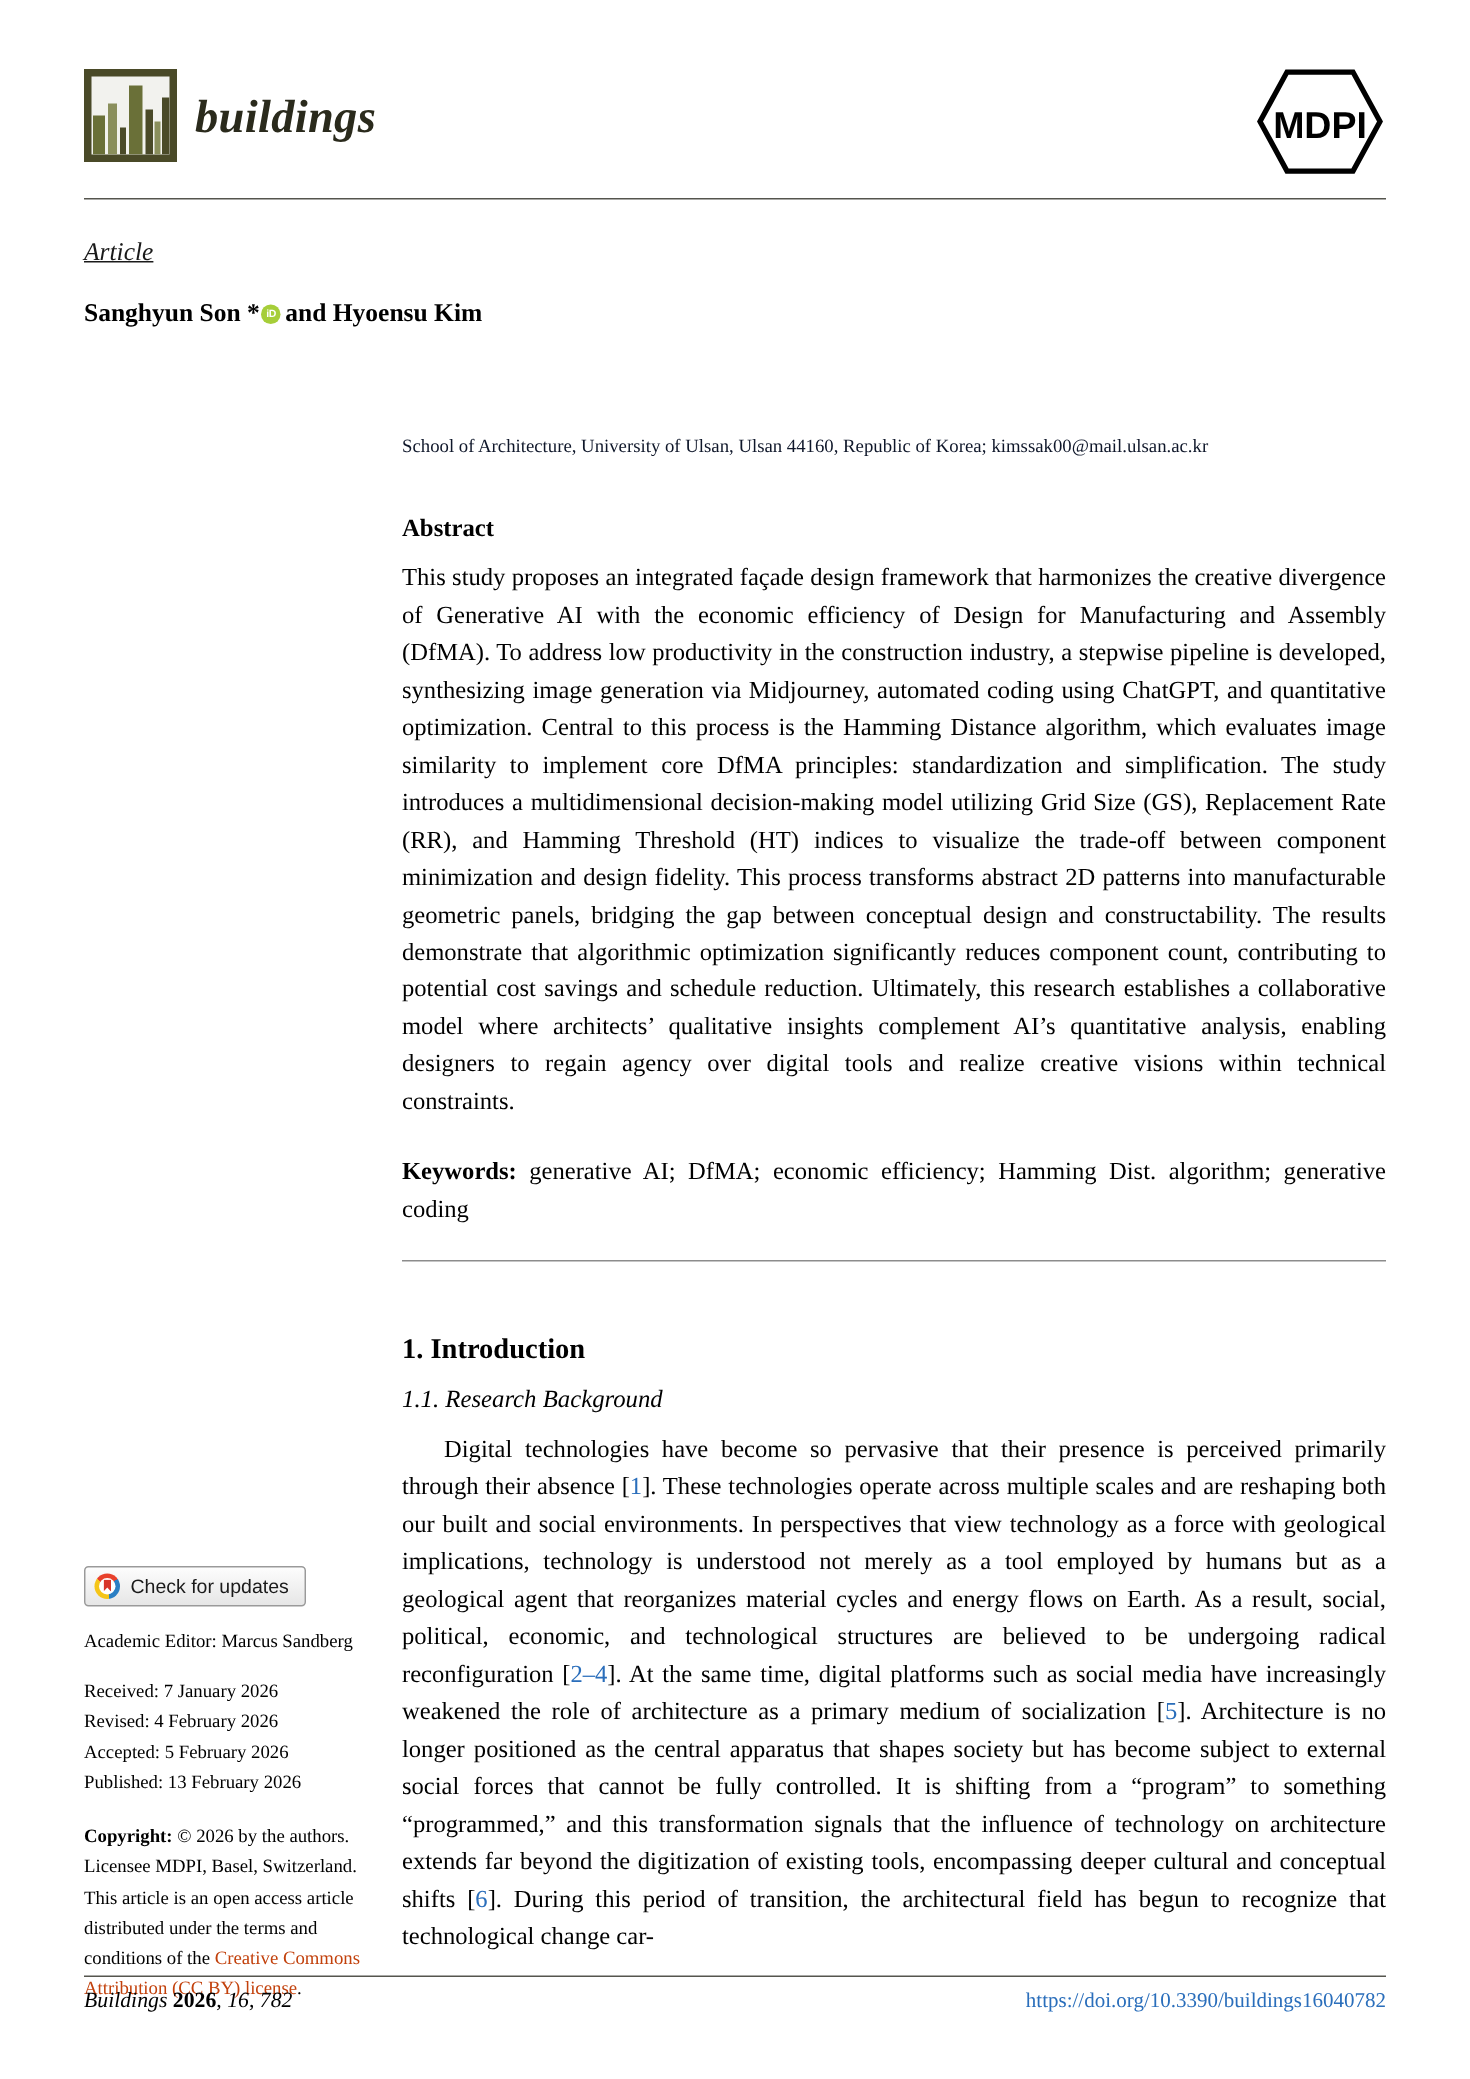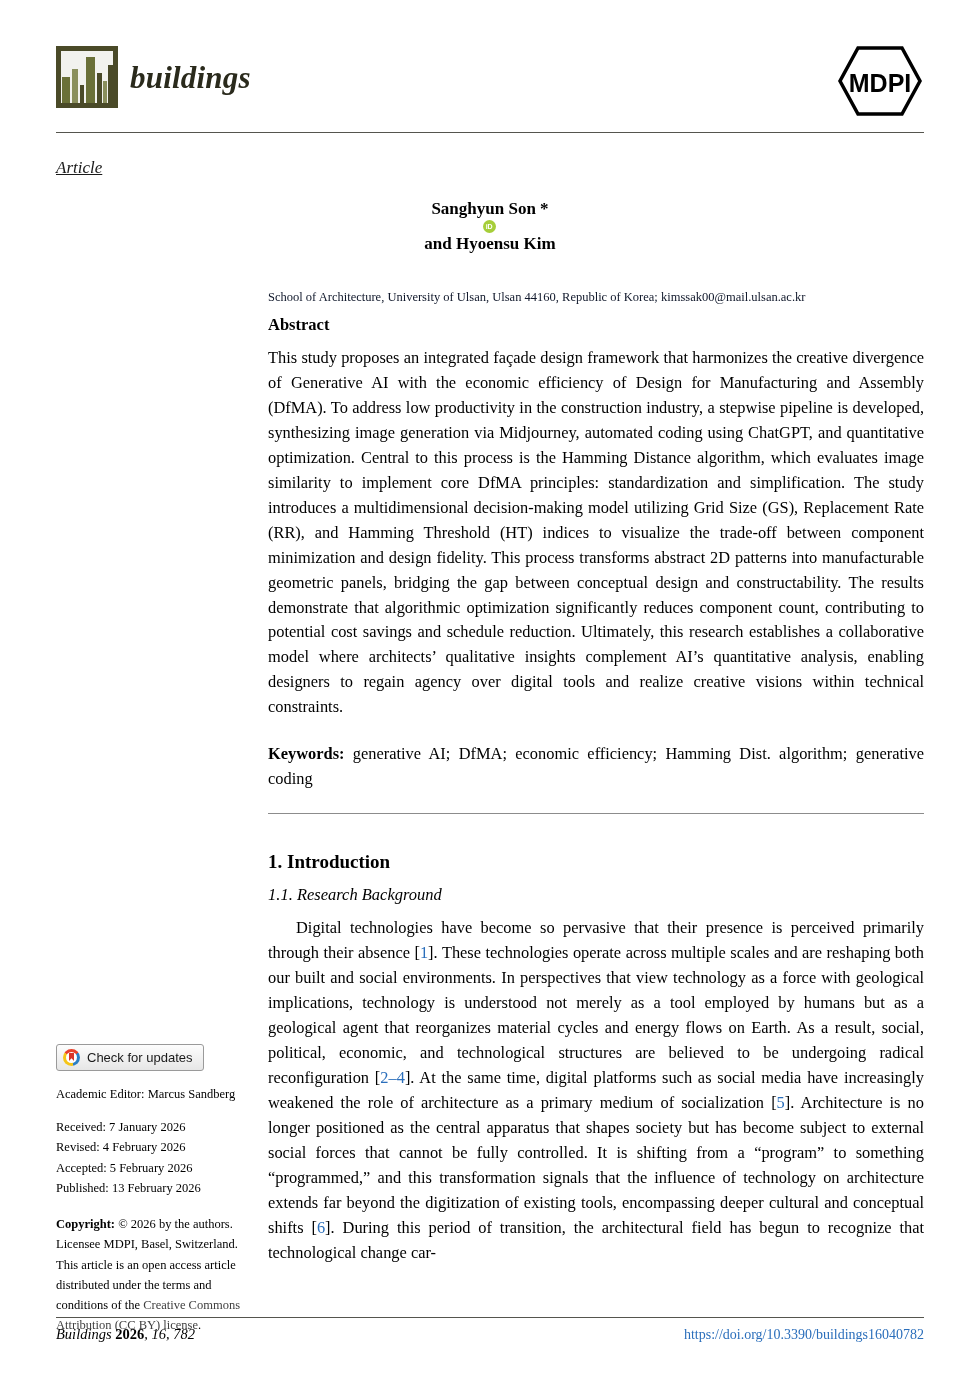--- a/index.html
+++ b/index.html
@@ -105,21 +105,20 @@
     color: #000;
   }
   .authors {
     margin-top: 20px;
     font-size: 17px;
     font-weight: bold;
     line-height: 1.3;
     display: flex;
     align-items: center;
     flex-wrap: wrap;
-    flex-direction: column;
   }
   .orcid {
     display: inline-block;
     width: 13px; height: 13px;
     border-radius: 50%;
     background: #a6ce39;
     position: relative;
     margin: 0 3px 0 1px;
     vertical-align: middle;
     flex: none;
@@ -146,21 +145,21 @@
   }
   .affiliation {
     font-size: 12.5px;
     line-height: 1.55;
     color: #0f172a;
   }
   .affiliation .corr { display: block; }
   .affiliation .star { display: inline-block; width: 14px; }
 
   .abstract-head {
-    margin-top: 8px;
+    margin-top: 35px;
     font-size: 16.5px;
     font-weight: bold;
     line-height: 1.2;
   }
   .abstract-body {
     margin-top: 11px;
     font-size: 16.4px;
     line-height: 1.52;
     text-align: justify;
     text-justify: inter-word;
@@ -175,21 +174,21 @@
   .keywords b { font-weight: bold; }
 
   .rule-mid {
     margin-top: 22px;
     width: 656px;
     height: 1px;
     background: #8c8c8c;
   }
 
   .section-head {
-    margin-top: 37px;
+    margin-top: 48px;
     font-size: 19px;
     font-weight: bold;
     line-height: 1.2;
   }
   .subsection-head {
     margin-top: 11px;
     font-size: 16.5px;
     font-style: italic;
     line-height: 1.2;
   }
@@ -263,21 +262,21 @@
   .dates div {
     font-size: 12.5px;
     line-height: 1.62;
   }
   .copyright {
     margin-top: 16px;
     font-size: 12.5px;
     line-height: 1.62;
   }
   .copyright b { font-weight: bold; }
-  .link { color: #404040; }
+  .link { color: #c2410c; }
 
   
   .rule-bottom {
     position: absolute;
     left: 56px; top: 1317px;
     width: 868px; height: 1px;
     background: #55554e;
   }
   .footer {
     position: absolute;

